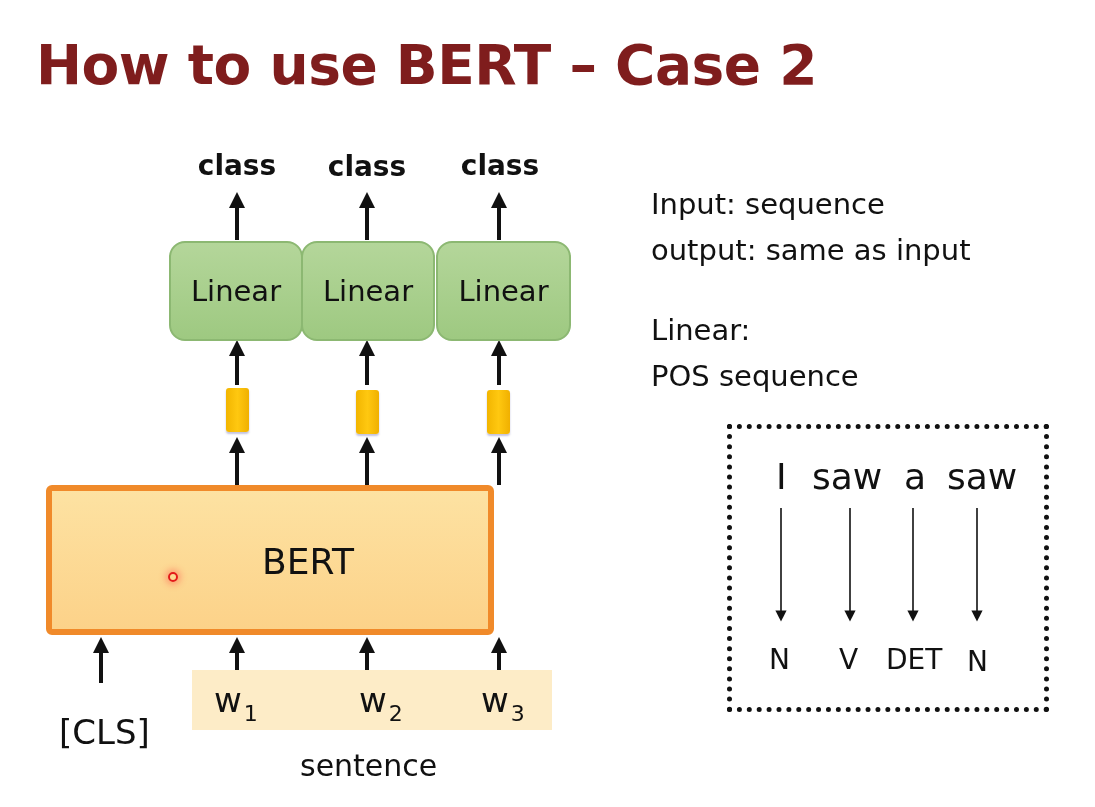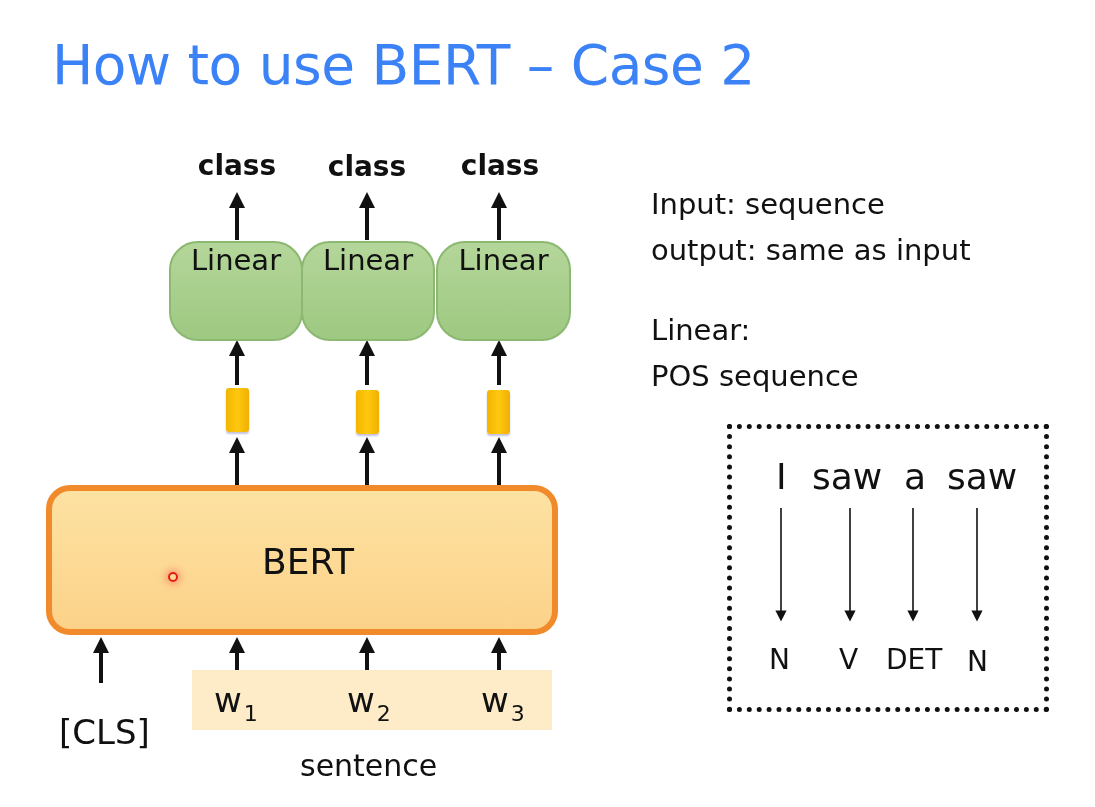--- a/index.html
+++ b/index.html
@@ -1,28 +1,28 @@
 <!DOCTYPE html>
 <html><head>
 <meta charset="utf-8">
 <style>
   html, body { margin: 0; padding: 0; background: #ffffff; }
   body { width: 1095px; height: 807px; position: relative; overflow: hidden;
          font-family: "DejaVu Sans", sans-serif; color: #111; }
   .abs { position: absolute; }
-  #title { left: 52px; top: 38px; font-size: 55px; font-weight: normal; line-height: 1; letter-spacing: -0.5px; color: #3b82f6; white-space: nowrap; }
+  #title { left: 36px; top: 38px; font-size: 55px; font-weight: bold; line-height: 1; letter-spacing: -0.5px; color: #7f1d1d; white-space: nowrap; }
   .cls { font-size: 28px; width: 130px; text-align: center; line-height: 1; font-weight: bold; }
   .linear { top: 241px; height: 100px; background: #a9d08e; border: 2px solid #8cb872;
-            border-radius: 29px; box-sizing: border-box; display: flex; 
+            border-radius: 16px; box-sizing: border-box; display: flex; align-items: center;
             justify-content: center; font-size: 29px; color: #111;
             background: linear-gradient(#b4d69a, #9ec981); }
   .vec { width: 23px; height: 44px; background: linear-gradient(90deg,#f2b500,#ffc810,#f0b000); border-radius: 3px;
          box-shadow: 0 2px 2px rgba(80,80,160,0.35); }
-  #bert { left: 46px; top: 485px; width: 512px; height: 150px; box-sizing: border-box;
-          background: linear-gradient(#fde2a2, #fcd289); border: 6px solid #f08a2a; border-radius: 24px; }
+  #bert { left: 46px; top: 485px; width: 448px; height: 150px; box-sizing: border-box;
+          background: linear-gradient(#fde2a2, #fcd289); border: 6px solid #f08a2a; border-radius: 6px; }
   #bert-label { left: 0; top: 50px; width: 512px; text-align: center; font-size: 36px; padding-left: 0px; }
   #pointer { left: 168px; top: 572px; width: 10px; height: 10px; border-radius: 50%;
              border: 2px solid #e31a1a; box-sizing: border-box; box-shadow: 0 0 6px 3px rgba(255,60,60,0.35); }
   #sentence-band { left: 192px; top: 670px; width: 360px; height: 60px; background: #fdecc7; }
   .tok { font-size: 34px; line-height: 1; }
   .tok sub { font-size: 22px; vertical-align: -9px; margin-left: 2px; }
   #sentence-label { left: 300px; top: 748px; font-size: 30px; }
   .side { font-size: 29px; line-height: 1; white-space: nowrap; }
   #pos-box { left: 727px; top: 424px; width: 322px; height: 288px; box-sizing: border-box;
              border: 5px dotted #111; }
@@ -87,21 +87,21 @@
 <div class="abs vec" style="left:487px; top:390px;"></div>
 
 <div id="bert" class="abs">
   <div id="bert-label" class="abs">BERT</div>
 </div>
 <div id="pointer" class="abs"></div>
 
 <div id="sentence-band" class="abs"></div>
 <div class="abs tok" style="left:59px; top:687px;margin-top:28px;">[CLS]</div>
 <div class="abs tok" style="left:214px; top:683px;"><span>w</span><sub>1</sub></div>
-<div class="abs tok" style="left:347px; top:683px;"><span>w</span><sub>2</sub></div>
+<div class="abs tok" style="left:359px; top:683px;"><span>w</span><sub>2</sub></div>
 <div class="abs tok" style="left:481px; top:683px;"><span>w</span><sub>3</sub></div>
 <div id="sentence-label" class="abs">sentence</div>
 
 <div class="abs side" style="left:651px; top:190px;">Input: sequence</div>
 <div class="abs side" style="left:651px; top:236px;">output: same as input</div>
 <div class="abs side" style="left:651px; top:316px;">Linear:</div>
 <div class="abs side" style="left:651px; top:362px;">POS sequence</div>
 
 <div id="pos-box" class="abs"></div>
 <div class="abs word" style="left:776px; top:459px;">I</div>

